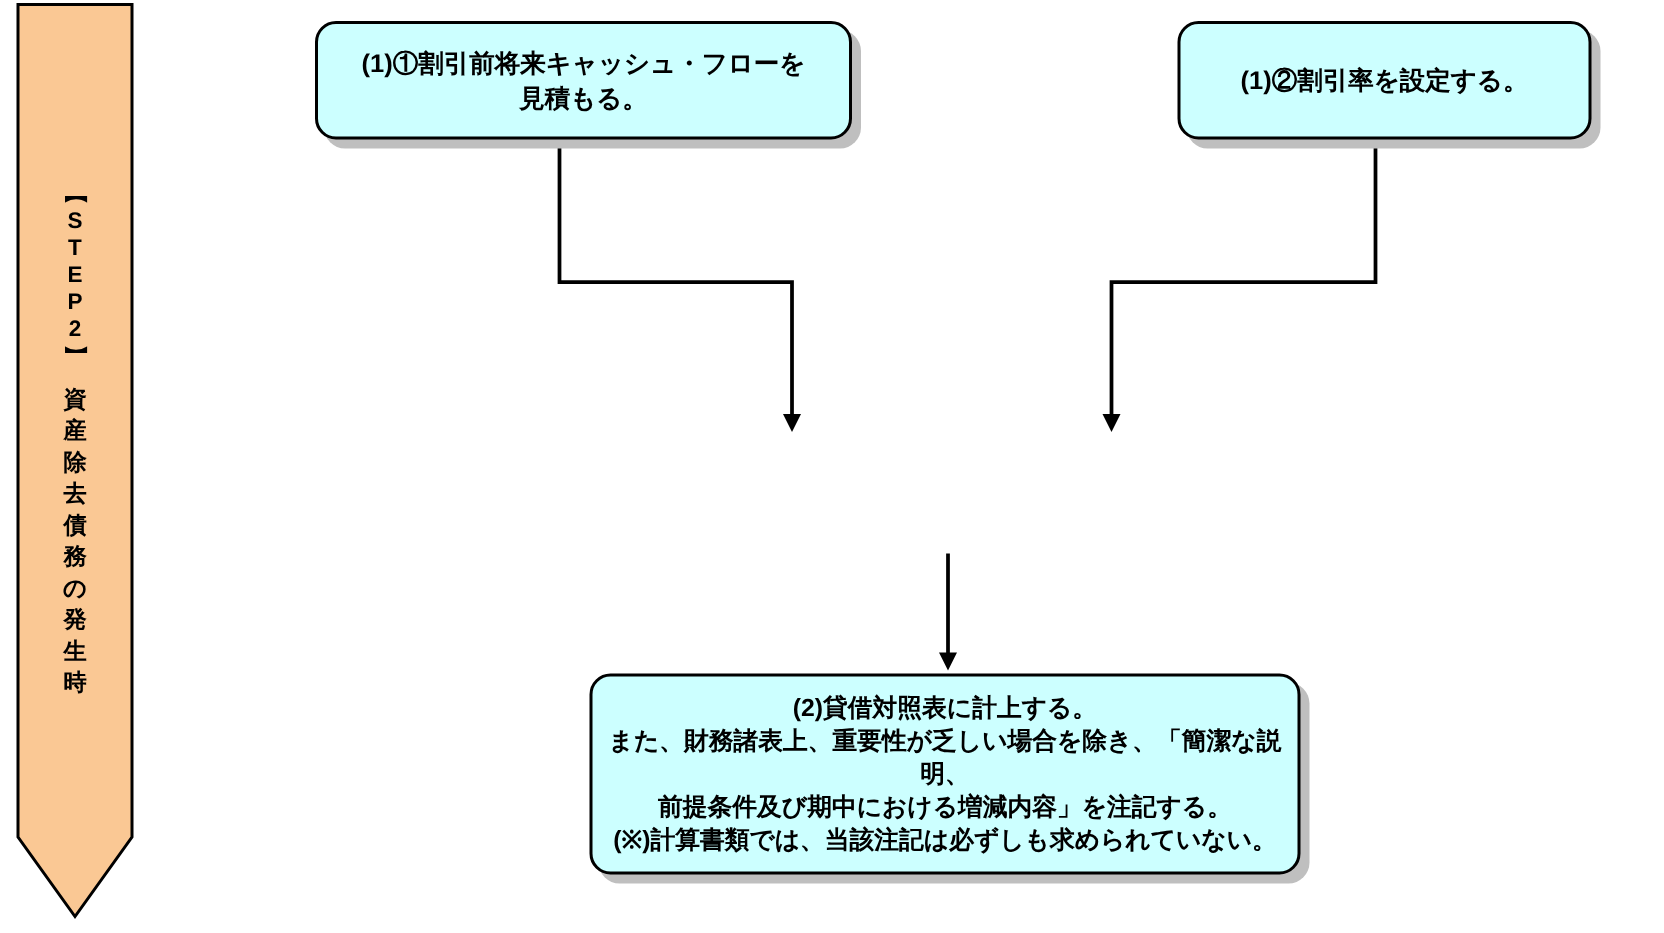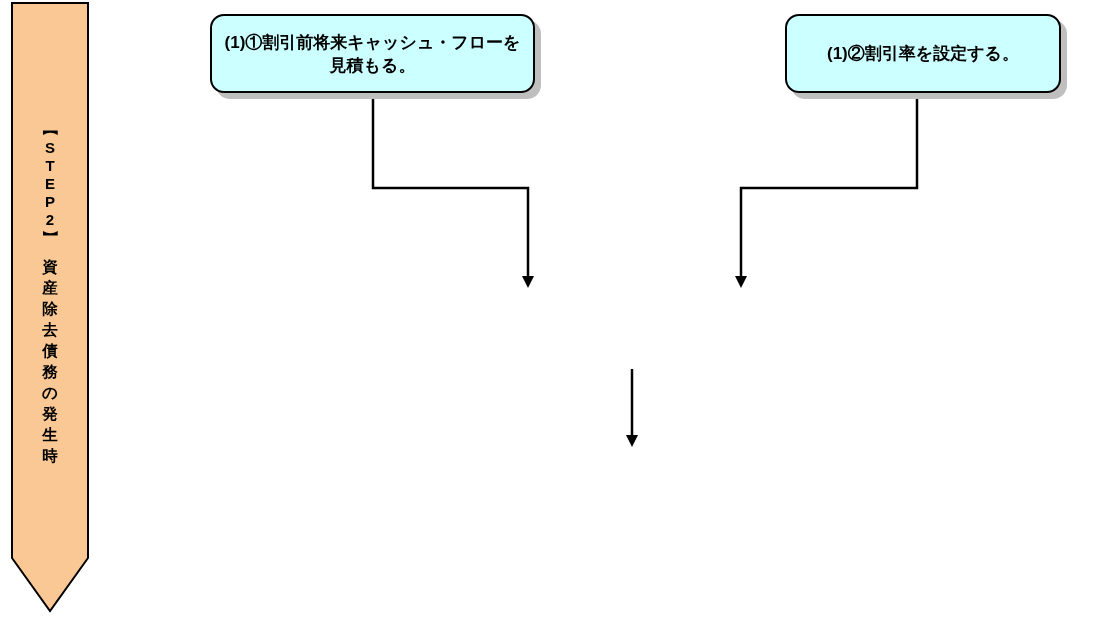--- a/index.html
+++ b/index.html
@@ -51,21 +51,21 @@
     align-items: center;
     justify-content: center;
     text-align: center;
     color: #000;
     font-weight: bold;
     font-size: 17px;
     line-height: 23px;
     white-space: pre-line;
     padding: 2px 4px;
   }
-  .box1 { left: 210px; top: 14px;  width: 325px; height: 79px; }
+  .box1 { left: 210px; top: 14px;  width: 358px; height: 79px; }
   .box2 { left: 785px; top: 14px;  width: 276px; height: 79px; }
   .box3 { left: 400px; top: 289px; width: 467px; height: 79px; }
   .box4 { left: 393px; top: 449px; width: 474px; height: 134px; font-size: 16.5px; line-height: 22px; }
   .banner-text {
     position: absolute;
     left: 12px; top: 120px;
     width: 76px;
     display: flex;
     flex-direction: column;
     align-items: center;
@@ -133,14 +133,20 @@
   <div class="flow-box box1">
     <span>(1)①割引前将来キャッシュ・フローを
 見積もる。</span>
   </div>
 
   <div class="flow-box box2">
     <span>(1)②割引率を設定する。</span>
   </div>
 
 
+  <div class="flow-box box4">
+    <span>(2)貸借対照表に計上する。
+また、財務諸表上、重要性が乏しい場合を除き、「簡潔な説明、
+前提条件及び期中における増減内容」を注記する。
+(※)計算書類では、当該注記は必ずしも求められていない。</span>
+  </div>
 
 </div>
 
 </body></html>

